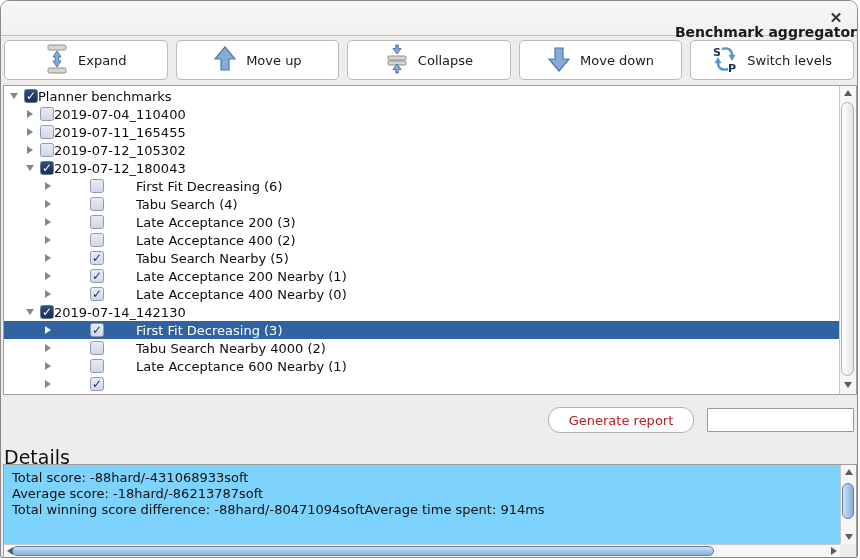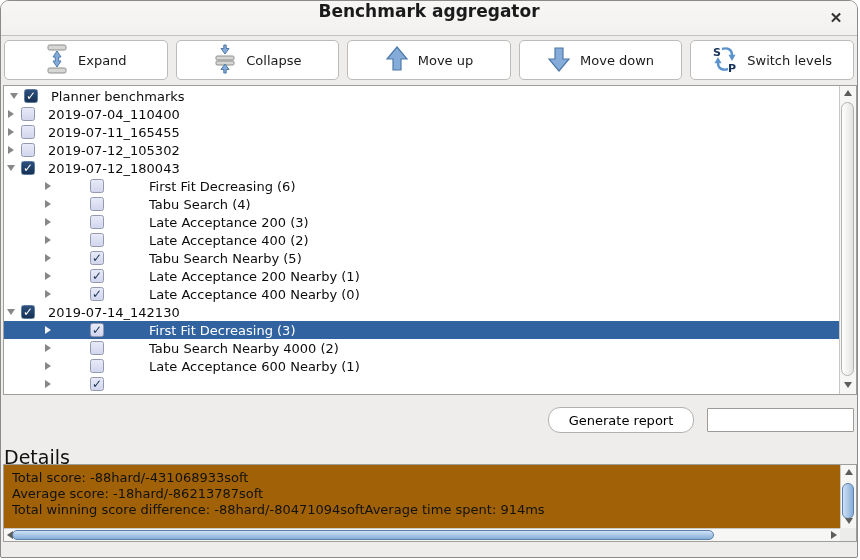--- a/index.html
+++ b/index.html
@@ -11,22 +11,22 @@
     border-radius:9px 9px 2px 2px; overflow:hidden;
   }
 
   
   .titlebar {
     position:absolute; left:0; top:0; right:0; height:35px;
     background:linear-gradient(#f7f6f5,#f2f1ef);
     border-bottom:1px solid #c3c2c0;
   }
   .title {
-    position:absolute; left:0; right:0; top:0; text-align:center;
-    font-size:17px; font-weight:bold; color:#1a1a1a;
+    position:absolute; left:0; right:0; top:23px; text-align:right;
+    font-size:14px; font-weight:bold; color:#1a1a1a;
   }
   .close-btn {
     position:absolute; right:10px; top:6px; width:22px; height:22px;
     display:flex; align-items:center; justify-content:center;
     font-size:15px; font-weight:bold; color:#333; cursor:default;
     border-radius:4px; background:transparent; border:none;
   }
 
   
   .toolbar {
@@ -42,37 +42,37 @@
   .tbtn svg { flex:0 0 auto; }
 
   
   .treepanel {
     position:absolute; left:2px; top:84px; width:854px; height:310px;
     background:#ffffff; border:1px solid #9f9e9b;
   }
   .tree-rows { position:absolute; left:0; top:1px; right:17px; bottom:0; overflow:hidden; }
   .row { height:18px; display:flex; align-items:center; font-size:13px; color:#0c0c0c; }
   .row.lvl1 { padding-left:3px; }
-  .row.lvl2 { }
+  .row.lvl2 { padding-left:19px; }
   .row.lvl3 { padding-left:37px;gap:32px; }
   .row.sel { background:#30639f; color:#ffffff; }
   .exp { width:13px; height:10px; display:inline-flex; align-items:center; justify-content:center; flex:0 0 13px; }
   .exp.collapsed::before { content:""; border-left:6px solid #878785; border-top:4px solid transparent; border-bottom:4px solid transparent; }
   .exp.expanded::before  { content:""; border-top:6px solid #878785; border-left:4px solid transparent; border-right:4px solid transparent; }
   .row.sel .exp.collapsed::before { border-left-color:#f2f2f2; }
   .cb {
     width:14px; height:14px; margin-left:4px; flex:0 0 14px;
     border-radius:2.5px; font-size:12px; font-weight:bold; line-height:12px;
     display:inline-flex; align-items:center; justify-content:center;
   }
   .cb.unchecked, .cb.checked {
     background:linear-gradient(#e7eaf7,#d2d6ee); border:1px solid #9399ae; color:#14304f;
   }
   .cb.dark { background:linear-gradient(#2c507c,#173153); border:1px solid #5a7aa2; color:#ffffff; }
-  .lab { margin-left:13px; white-space:nowrap; }
+  .lab { margin-left:0; white-space:nowrap; }
 
   
   .vscroll { position:absolute; top:0; bottom:0; right:0; width:17px; background:#f6f6f5; border-left:1px solid #c9c8c6; }
   .sb-arrow { position:absolute; left:0; right:0; height:14px; display:flex; align-items:center; justify-content:center; }
   .tri-up::before    { content:""; border-bottom:6px solid #5d5d5b; border-left:4.5px solid transparent; border-right:4.5px solid transparent; }
   .tri-down::before  { content:""; border-top:6px solid #5d5d5b; border-left:4.5px solid transparent; border-right:4.5px solid transparent; }
   .tri-left::before  { content:""; border-right:6px solid #5d5d5b; border-top:4.5px solid transparent; border-bottom:4.5px solid transparent; }
   .tri-right::before { content:""; border-left:6px solid #5d5d5b; border-top:4.5px solid transparent; border-bottom:4.5px solid transparent; }
   .thumb-white {
     position:absolute; left:1px; right:2px; top:16px; bottom:18px;
@@ -84,33 +84,33 @@
   }
   .thumb-blue-h {
     position:absolute; top:1px; bottom:1px;
     background:linear-gradient(#cfe1f5,#86add9); border:1px solid #5b82ab; border-radius:7px;
   }
 
   
   .gen-btn {
     position:absolute; left:547px; top:406px; width:146px; height:26px;
     background:#ffffff; border:1px solid #b2b1af; border-radius:12px;
-    font-family:"DejaVu Sans", sans-serif; font-size:13px; color:#000000;
+    font-family:"DejaVu Sans", sans-serif; font-size:13px; color:#b91c1c;
   }
   .report-field {
     position:absolute; left:706px; top:407px; width:147px; height:24px;
     background:#ffffff; border:1px solid #9c9b99; border-radius:1px;
     font-family:"DejaVu Sans", sans-serif; font-size:13px; padding:0 4px;
   }
 
   
   .details-label { position:absolute; left:3px; top:445px; font-size:19px; color:#111; }
   .detailspanel {
-    position:absolute; left:2px; top:463px; width:854px; height:78px;
-    background:#a16207; border:1px solid #9f9e9b;
+    position:absolute; left:2px; top:463px; width:854px; height:94px;
+    background:#7dd3fc; border:1px solid #9f9e9b;
   }
   .details-text { position:absolute; left:8px; top:5px; right:20px; font-size:13px; line-height:16px; color:#111; white-space:nowrap; overflow:hidden; }
   .d-vscroll { position:absolute; top:0; right:0; width:16px; bottom:13px; background:#f6f6f5; border-left:1px solid #c9c8c6; }
   .d-hscroll { position:absolute; left:0; right:16px; bottom:0; height:13px; background:#f6f6f5; border-top:1px solid #c9c8c6; }
   .h-arrow { position:absolute; top:0; bottom:0; width:12px; display:flex; align-items:center; justify-content:center; }
   .corner { position:absolute; right:0; bottom:0; width:16px; height:13px; background:#ececea; }
 </style>
 </head>
 <body>
 
@@ -127,36 +127,36 @@
         <svg width="24" height="30" viewBox="0 0 24 30">
           <rect x="3" y="1" width="18" height="5" rx="1.5" fill="#d6d6d4" stroke="#8e8e8c"></rect>
           <rect x="3" y="24" width="18" height="5" rx="1.5" fill="#d6d6d4" stroke="#8e8e8c"></rect>
           <polygon points="12,7 16,13 13.7,13 13.7,17 16,17 12,23 8,17 10.3,17 10.3,13 8,13" fill="#85acd9" stroke="#4d79a9"></polygon>
         </svg>
       </span>
       <span>Expand</span>
     </button>
     <button class="tbtn">
       <span>
+        <svg width="24" height="28" viewBox="0 0 24 28">
+          <polygon points="12,2 22,14 16,14 16,25 8,25 8,14 2,14" fill="#85acd9" stroke="#4d79a9" stroke-width="1.2"></polygon>
+        </svg>
+      </span>
+      <span>Move up</span>
+    </button>
+    <button class="tbtn">
+      <span>
         <svg width="24" height="30" viewBox="0 0 24 30">
           <rect x="3" y="12" width="18" height="4" rx="1.2" fill="#d6d6d4" stroke="#8e8e8c"></rect>
           <rect x="3" y="17" width="18" height="4" rx="1.2" fill="#d6d6d4" stroke="#8e8e8c"></rect>
           <polygon points="10.8,1 13.2,1 13.2,4.5 16,4.5 12,10 8,4.5 10.8,4.5" fill="#85acd9" stroke="#4d79a9"></polygon>
           <polygon points="10.8,29 13.2,29 13.2,25.5 16,25.5 12,20 8,25.5 10.8,25.5" fill="#85acd9" stroke="#4d79a9"></polygon>
         </svg>
       </span>
       <span>Collapse</span>
-    </button>
-    <button class="tbtn">
-      <span>
-        <svg width="24" height="28" viewBox="0 0 24 28">
-          <polygon points="12,2 22,14 16,14 16,25 8,25 8,14 2,14" fill="#85acd9" stroke="#4d79a9" stroke-width="1.2"></polygon>
-        </svg>
-      </span>
-      <span>Move up</span>
     </button>
     <button class="tbtn">
       <span>
         <svg width="24" height="28" viewBox="0 0 24 28">
           <polygon points="12,26 2,14 8,14 8,3 16,3 16,14 22,14" fill="#85acd9" stroke="#4d79a9" stroke-width="1.2"></polygon>
         </svg>
       </span>
       <span>Move down</span>
     </button>
     <button class="tbtn">

